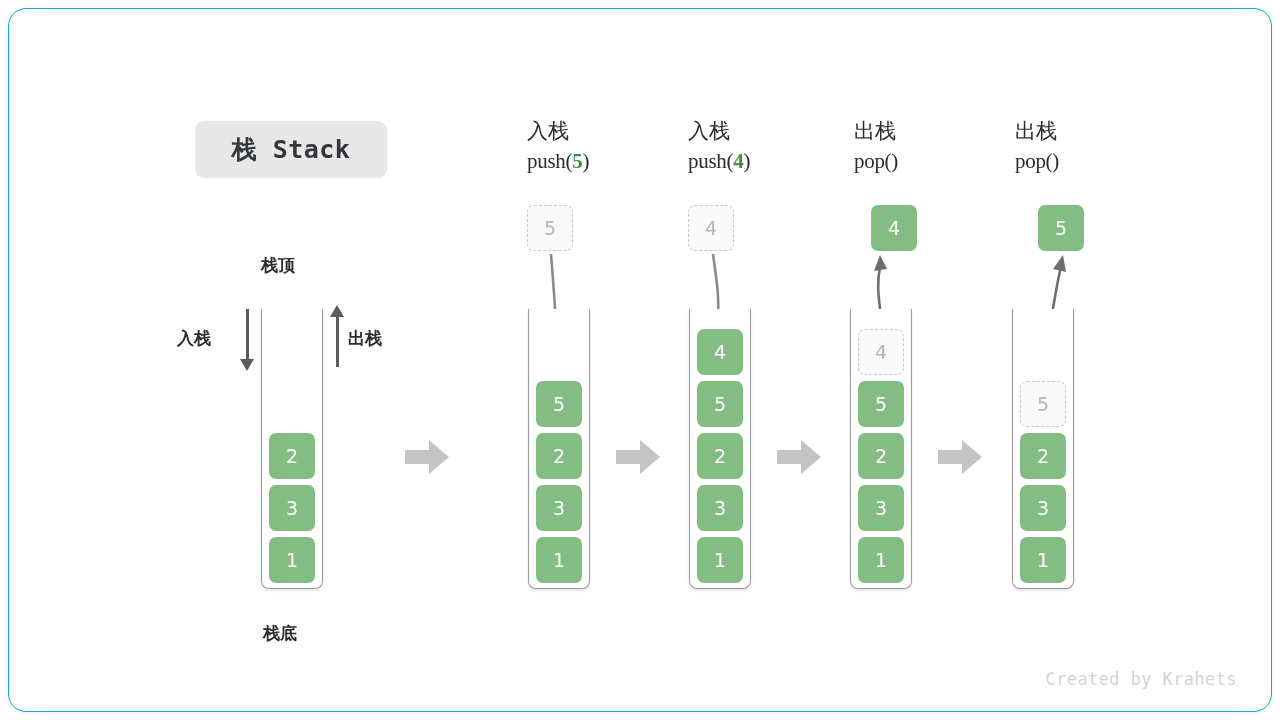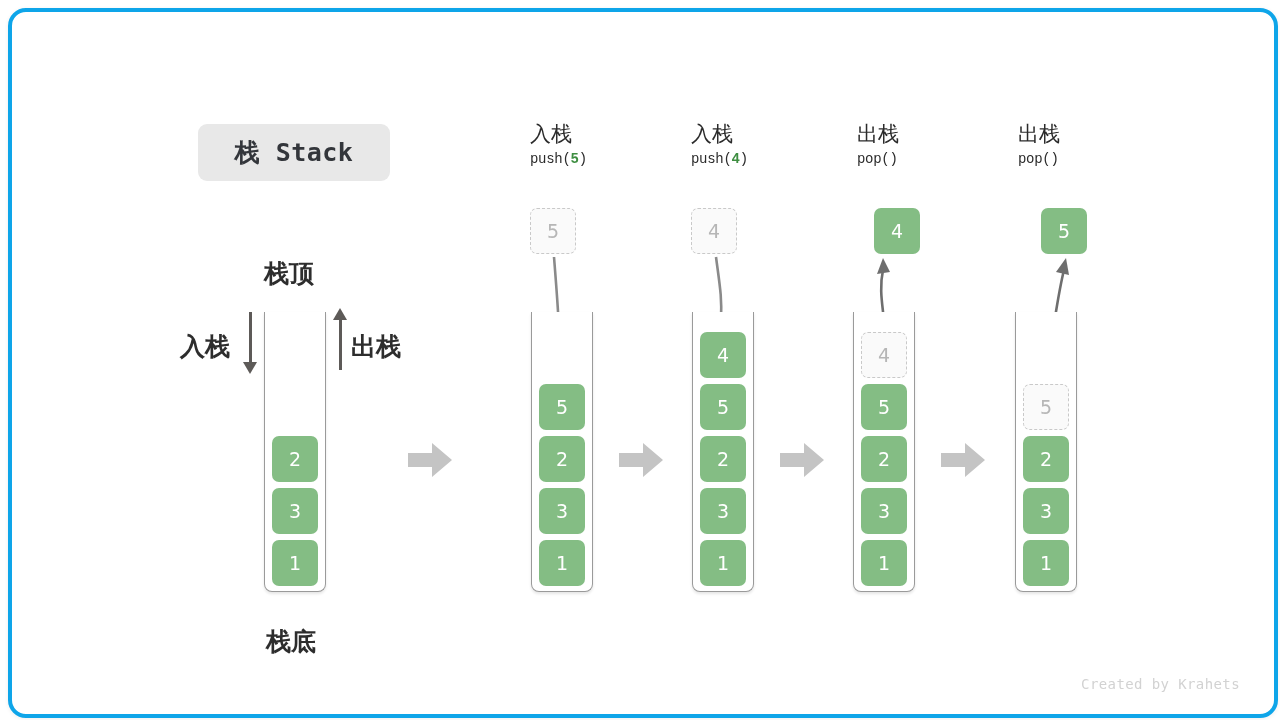--- a/index.html
+++ b/index.html
@@ -15,21 +15,21 @@
   }
 
   
   .canvas {
     position: absolute;
     left: 8px;
     top: 8px;
     width: 1262px;
     height: 702px;
     background: #ffffff;
-    border: 4px solid #0ea5e9;
+    border: 1px solid #0ea5e9;
     border-radius: 18px;
     box-shadow: 0 1px 4px rgba(0,0,0,0.07);
     overflow: hidden;
   }
 
   
   .title-chip {
     position: absolute;
     left: 186px;
     top: 112px;
@@ -45,21 +45,21 @@
     font-weight: bold;
     letter-spacing: 0.5px;
     font-family: "DejaVu Sans Mono", "Liberation Mono", monospace;
   }
 
   
   .lbl {
     position: absolute;
     color: #2d2d2d;
     font-weight: bold;
-    font-size: 25px;
+    font-size: 17px;
     white-space: nowrap;
   }
   .lbl-top  { left: 252px; top: 245px; }
   .lbl-bot  { left: 254px; top: 613px; text-align: center; }
   .lbl-push { left: 168px; top: 318px; }
   .lbl-pop  { left: 339px; top: 318px; }
 
   
   .vline {
     position: absolute;
@@ -116,36 +116,36 @@
   
   .col-head {
     position: absolute;
     color: #2b2b2b;
     font-size: 21px;
     line-height: 1.45;
     white-space: nowrap;
   }
   .col-head .zh { font-family: "DejaVu Sans", "Liberation Sans", sans-serif; }
   .col-head .code {
-    font-family: Liberation Mono, monospace;
-    font-size: 14px;
+    font-family: Liberation Serif, serif;
+    font-size: 21px;
     letter-spacing: -0.3px;
   }
   .col-head .code b { color: #3e8e41; }
 
   
   .tarrow { position: absolute; width: 44px; height: 36px; }
 
   
   .footer {
     position: absolute;
     right: 34px;
     bottom: 22px;
     color: #d2d2d2;
-    font-size: 14px;
+    font-size: 17px;
     font-family: "DejaVu Sans Mono", "Liberation Mono", monospace;
     letter-spacing: 0.4px;
     text-align: center;
   }
 
   .curve { position: absolute; overflow: visible; }
 </style>
 </head>
 <body>
 

